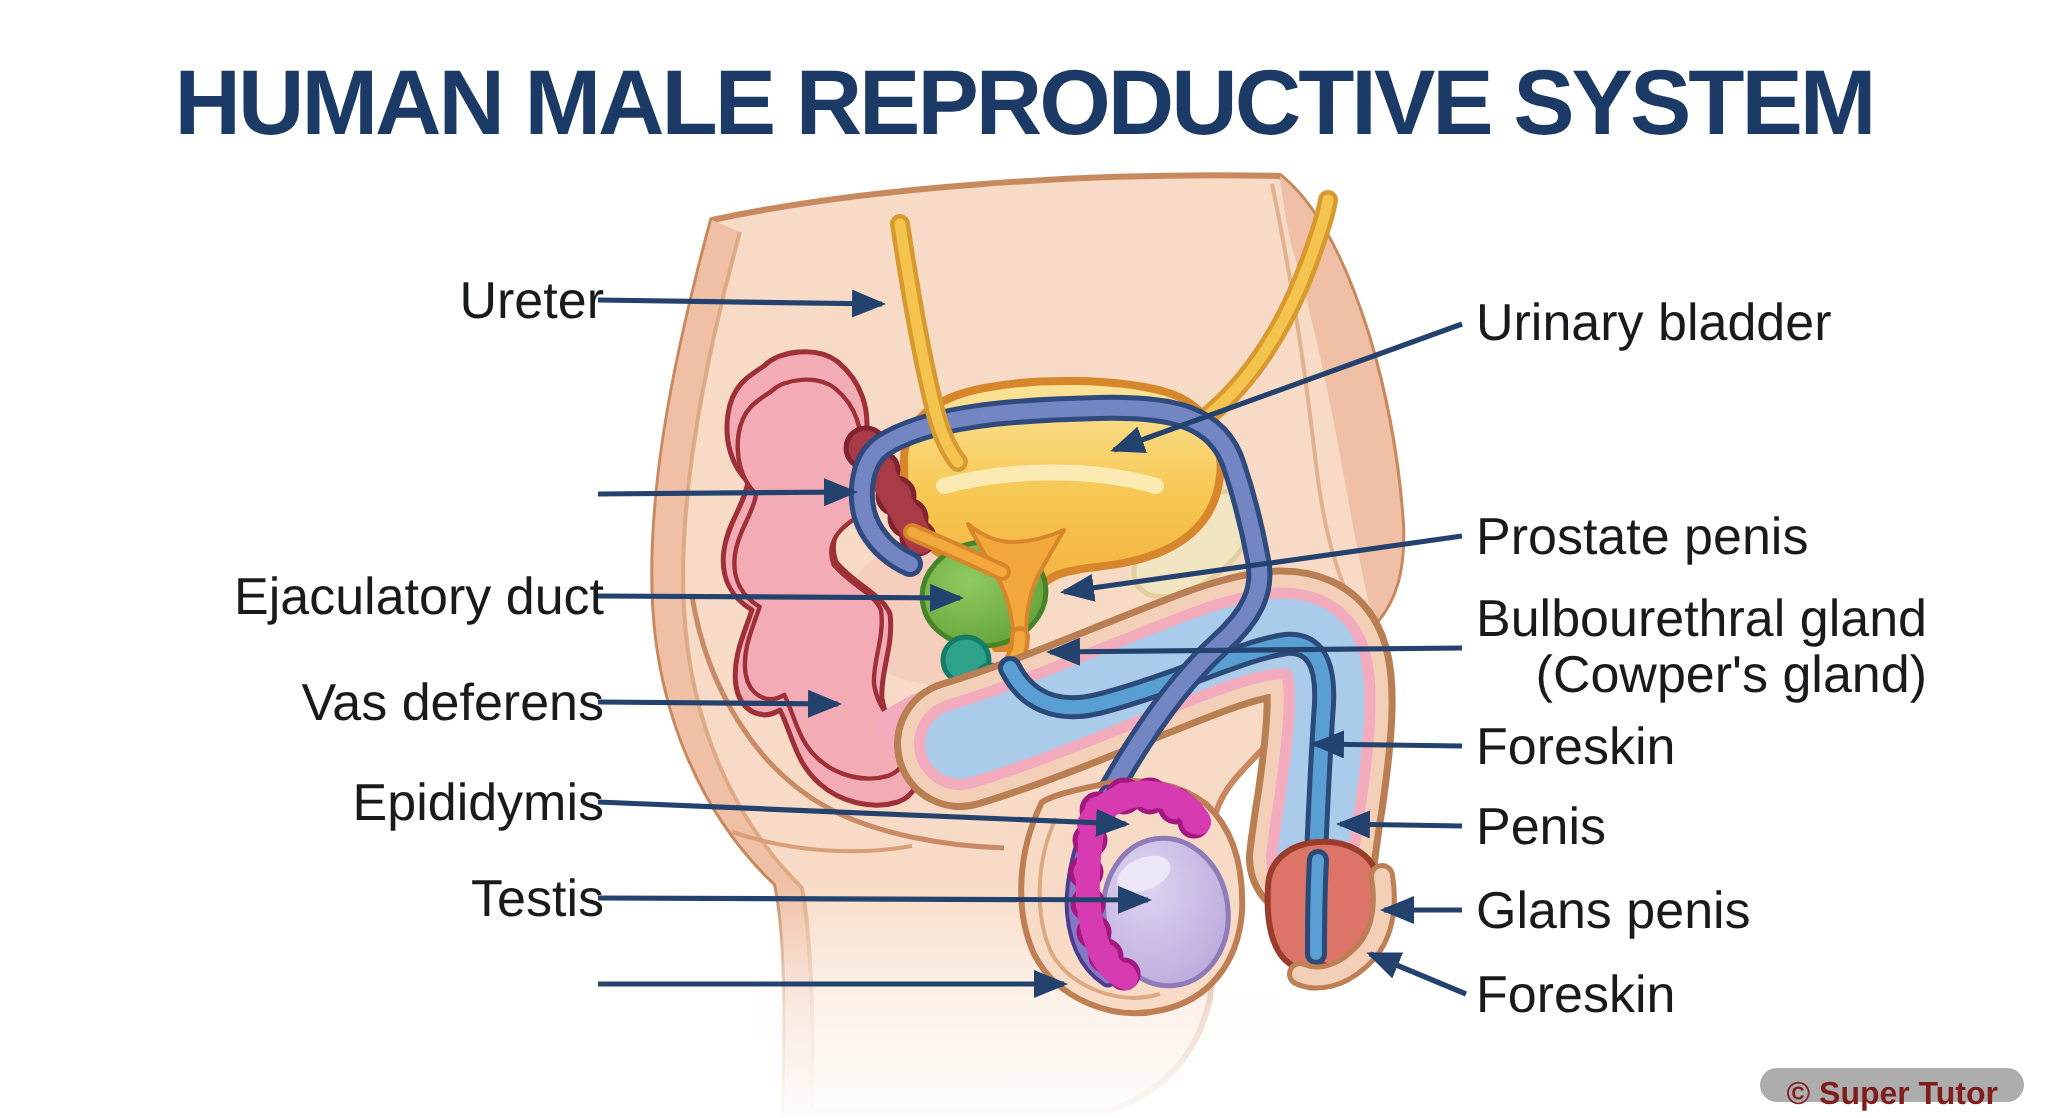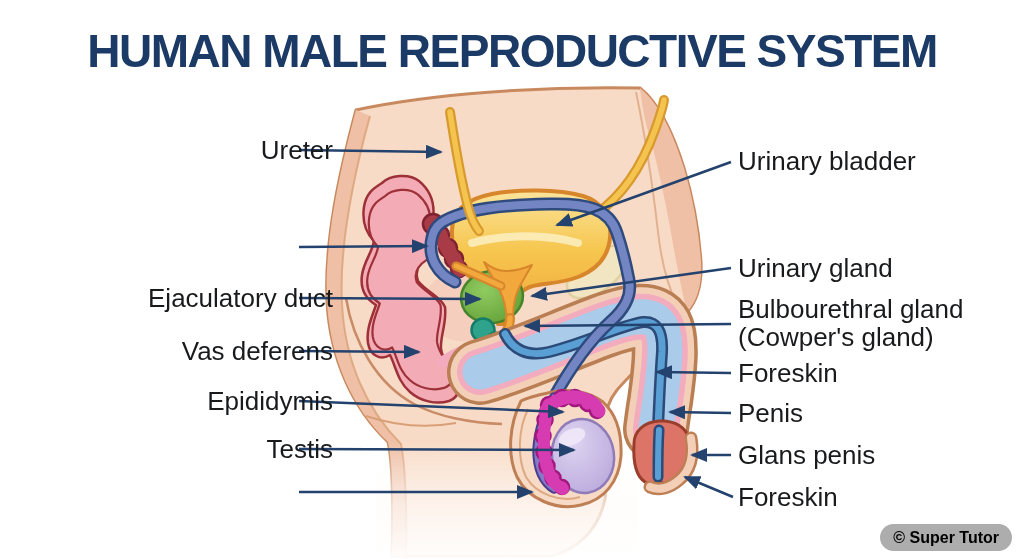--- a/index.html
+++ b/index.html
@@ -10,26 +10,26 @@
   .title {
     position:absolute; top:24px; left:0; width:1024px; text-align:center;
     font-size:46px; font-weight:bold; letter-spacing:-1.5px;
     color:#1c3a66; white-space:nowrap;
   }
   svg.art { position:absolute; left:0; top:0; }
   .label {
     position:absolute; font-size:26px; line-height:28px; color:#191a1c;
     white-space:nowrap;
   }
-  .label.l { right:691px; text-align:center; }
-  .label.r { left:738px; text-align:left; }
+  .label.l { right:722px; text-align:center; }
+  .label.r { left:738px; text-align:right; }
   .label span { display:block; }
   .watermark {
-    position:absolute; right:12px; bottom:8px; height:27px; line-height:27px;
-    padding:0 13px; border-radius:14px; background:#adadad; color:#000000;
+    position:absolute; right:12px; bottom:8px; height:17px; line-height:27px;
+    padding:0 13px; border-radius:14px; background:#adadad; color:#7f1d1d;
     font-size:16px; font-weight:bold;
   }
 </style>
 </head>
 <body>
 
 <div class="canvas">
 
   <div class="title">HUMAN MALE REPRODUCTIVE SYSTEM</div>
 
@@ -234,21 +234,21 @@
       <span>Epididymis</span>
     </div>
   <div class="label l" style="top:435px">
       <span>Testis</span>
     </div>
 
   <div class="label r" style="top:147px">
       <span>Urinary bladder</span>
     </div>
   <div class="label r" style="top:254px">
-      <span>Urinary gland</span>
+      <span>Prostate penis</span>
     </div>
   <div class="label r" style="top:295px">
     <span>Bulbourethral gland</span>
     <span>(Cowper's gland)</span>
   </div>
   <div class="label r" style="top:359px">
       <span>Foreskin</span>
     </div>
   <div class="label r" style="top:399px">
       <span>Penis</span>

